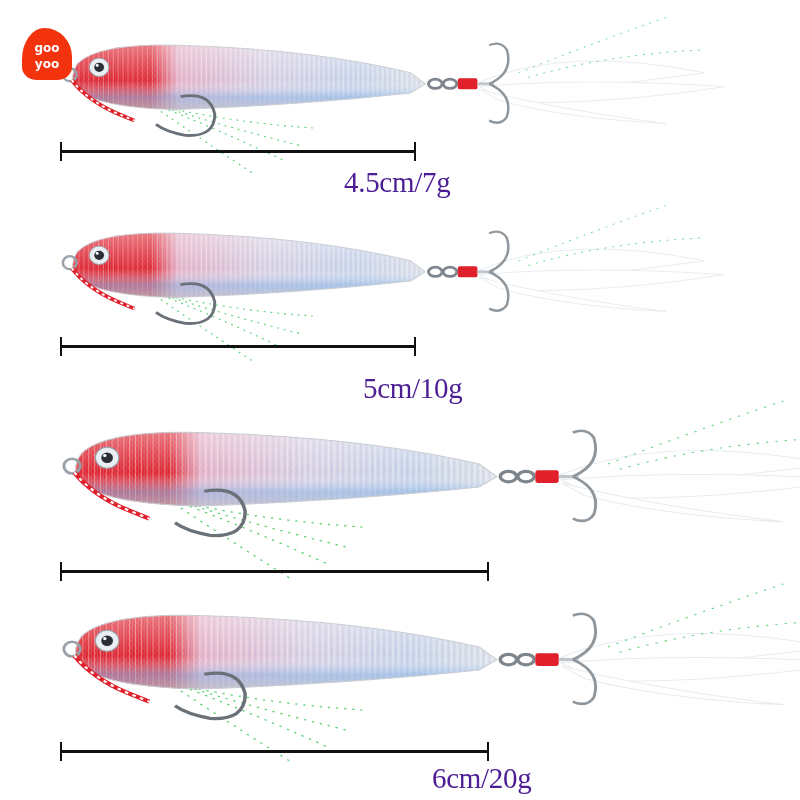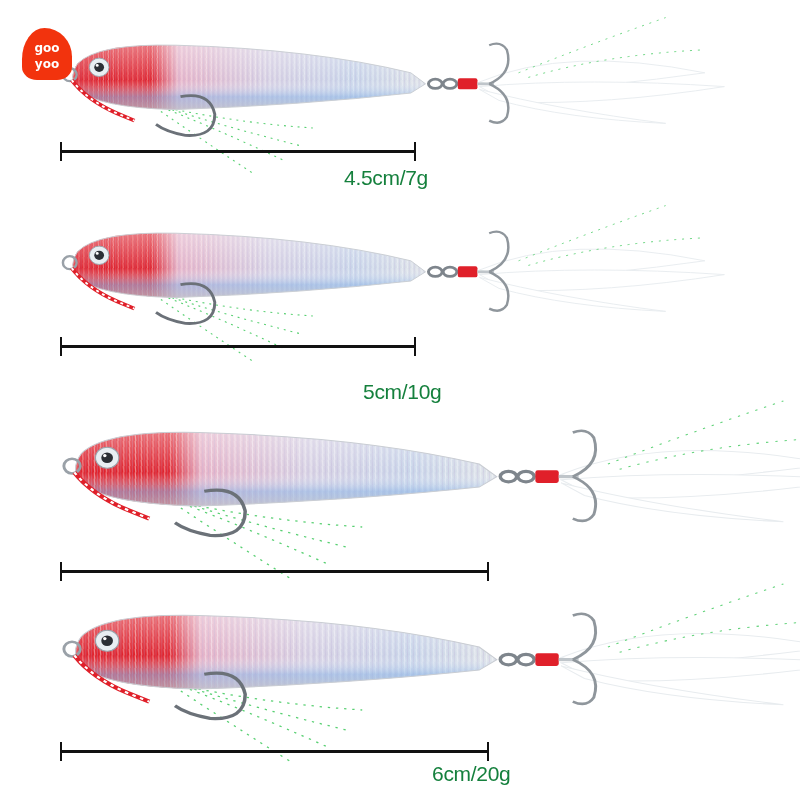--- a/index.html
+++ b/index.html
@@ -17,22 +17,22 @@
     }
     .lure { position: absolute; }
     .lure svg { position: absolute; left: 0; top: 0; overflow: visible; }
     .scale-bar { position: absolute; height: 3px; background: #111; }
     .scale-bar::before, .scale-bar::after {
       content: ""; position: absolute; top: -8px; width: 2px; height: 19px; background: #111;
     }
     .scale-bar::before { left: 0; }
     .scale-bar::after { right: 0; }
     .size-label {
-      position: absolute; font-size: 21px; color: #15803d;
-      font-family: Liberation Sans, sans-serif; letter-spacing: -0.3px;
+      position: absolute; font-size: 29px; color: #4c1d95;
+      font-family: Liberation Serif, serif; letter-spacing: -0.3px;
     }
   </style>
 </head>
 <body>
 
 <div id="canvas">
 
   <div class="brand-logo">
     <span>goo</span>
     <span>yoo</span>
@@ -110,21 +110,21 @@
   </div>
   <div class="scale-bar" style="left:60px; top:150px; width:356px;"></div>
   <div class="size-label" style="left:344px; top:166px;">4.5cm/7g</div>
 
   <div class="lure" style="left:58px; top:224px;">
     <svg width="700" height="160" viewBox="0 0 700 160">
         <use href="#lure-art" transform="scale(0.98 0.92)"></use>
       </svg>
   </div>
   <div class="scale-bar" style="left:60px; top:345px; width:356px;"></div>
-  <div class="size-label" style="left:363px; top:380px;">5cm/10g</div>
+  <div class="size-label" style="left:363px; top:372px;">5cm/10g</div>
 
   <div class="lure" style="left:58px; top:422px;">
     <svg width="760" height="180" viewBox="0 0 760 180">
         <use href="#lure-art" transform="scale(1.17 1.05)"></use>
       </svg>
   </div>
   <div class="scale-bar" style="left:60px; top:570px; width:429px;"></div>
 
   <div class="lure" style="left:58px; top:605px;">
     <svg width="760" height="180" viewBox="0 0 760 180">

